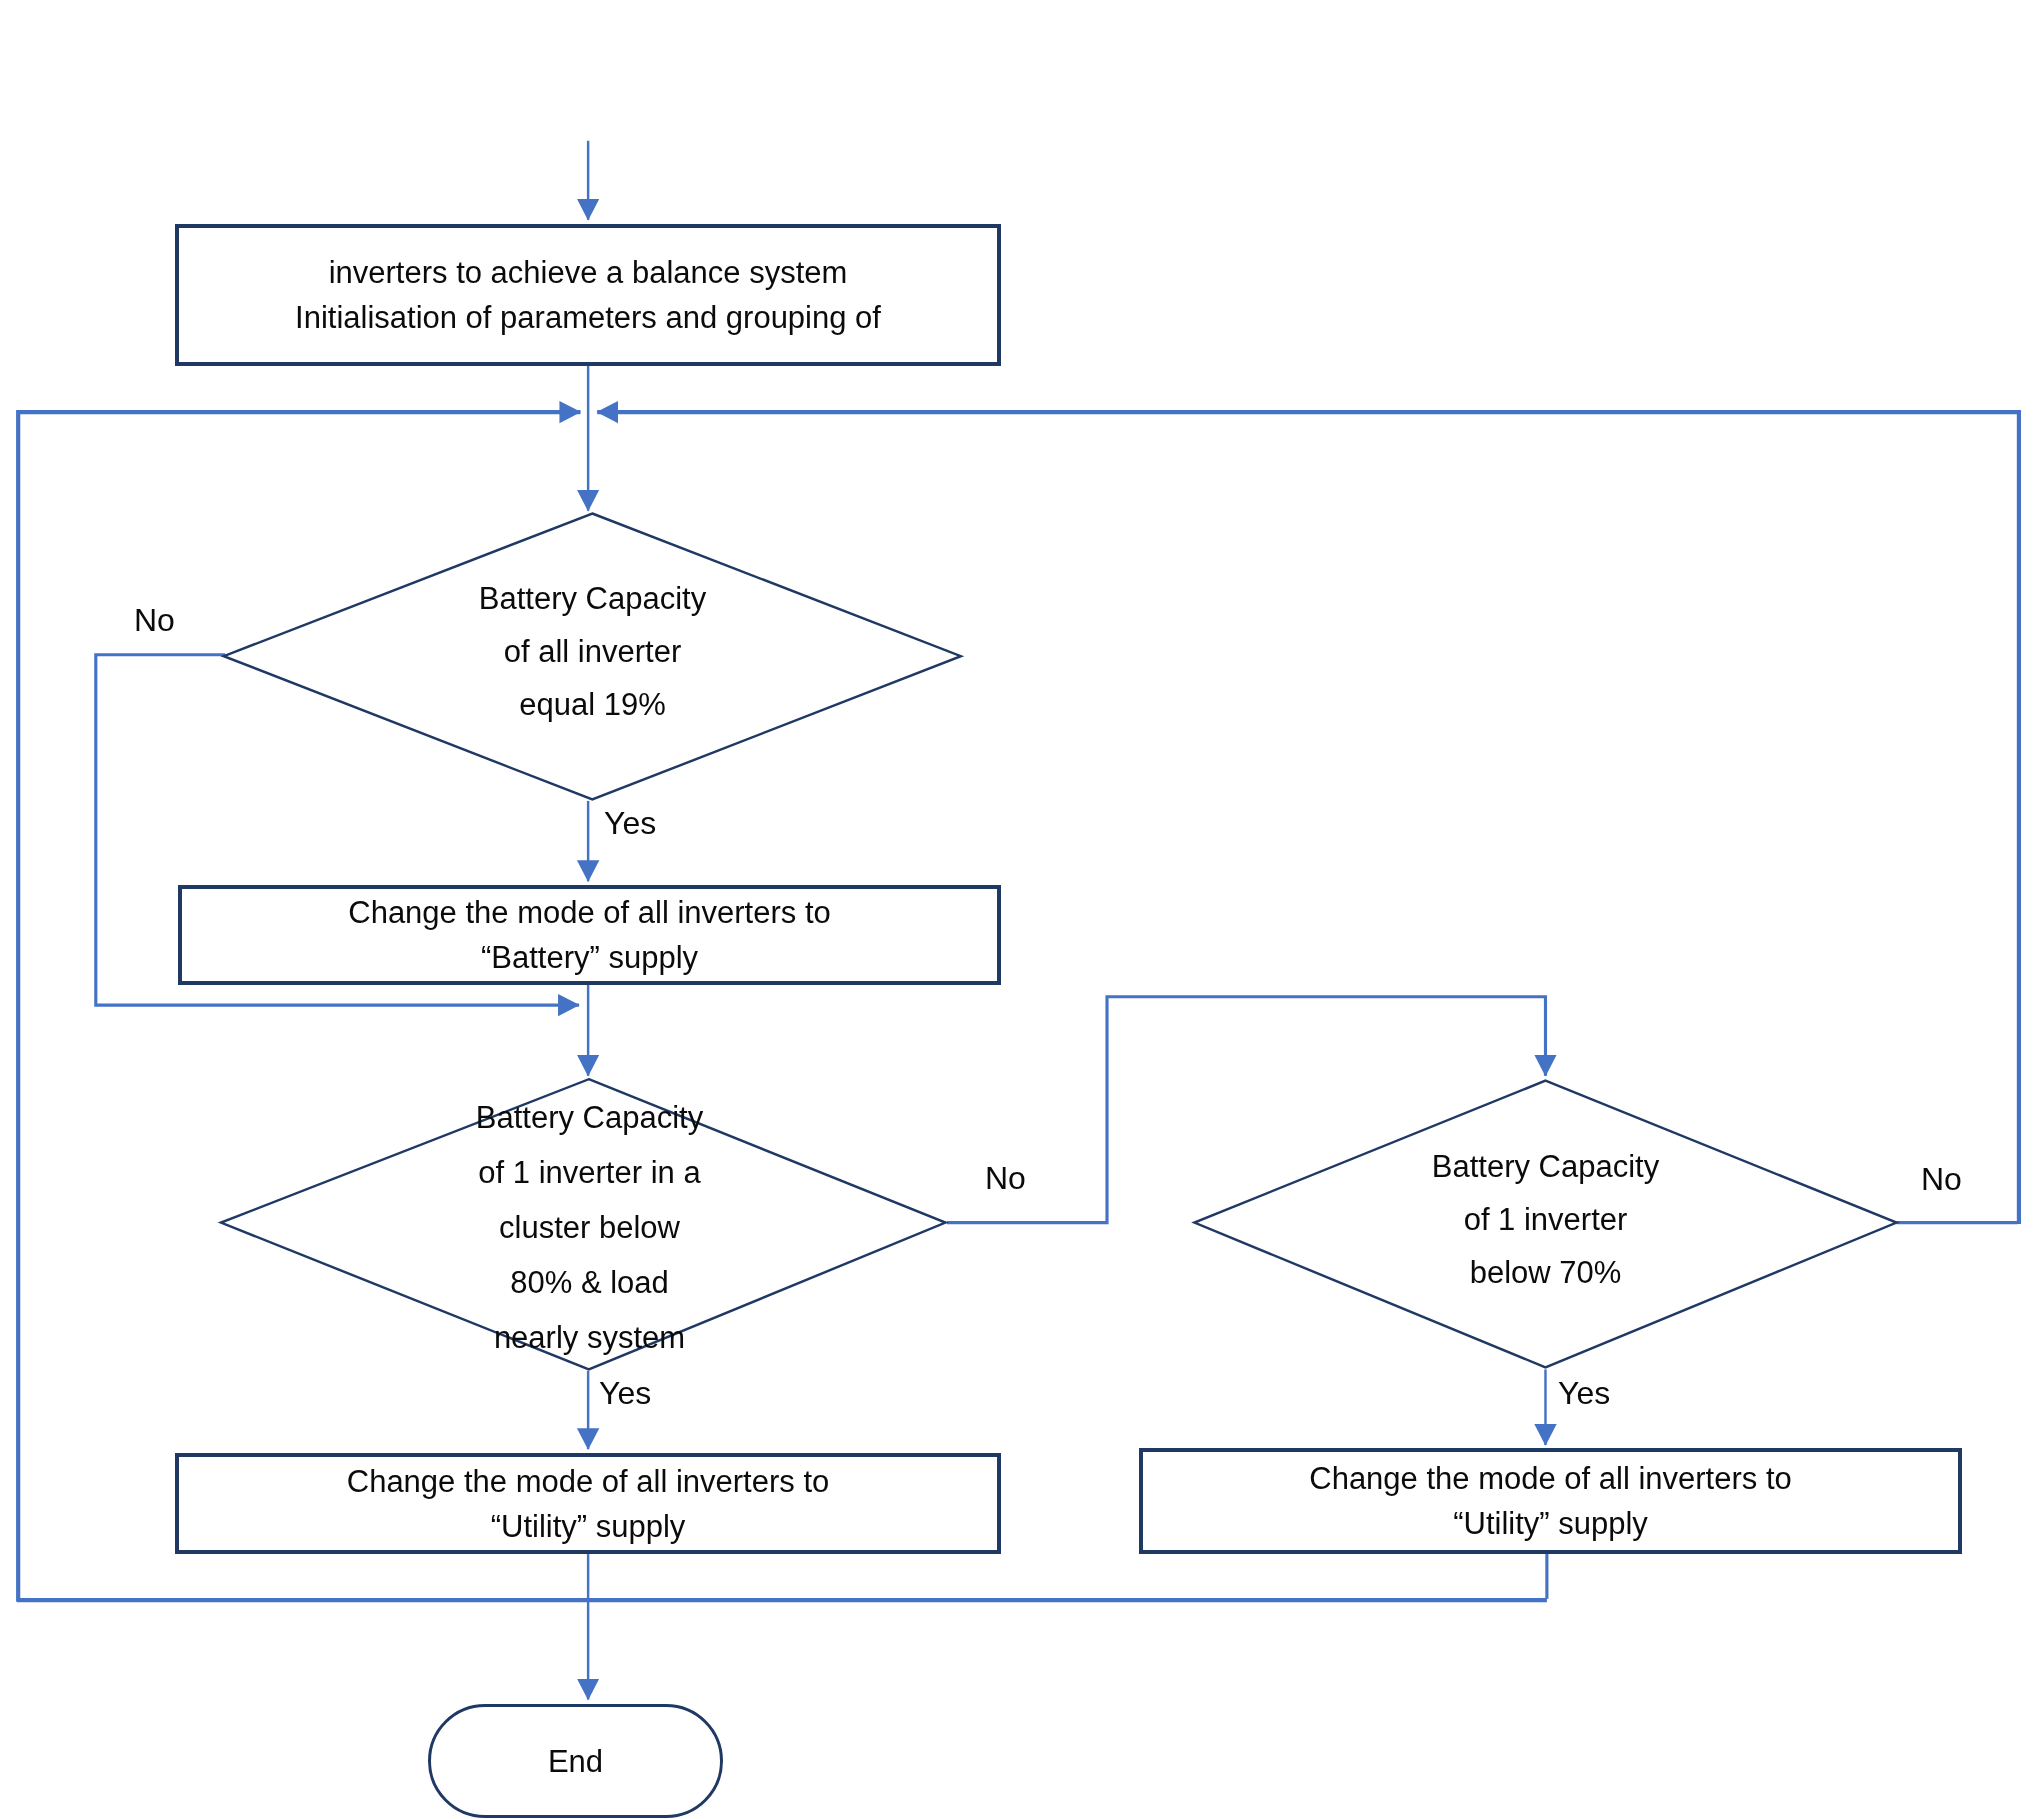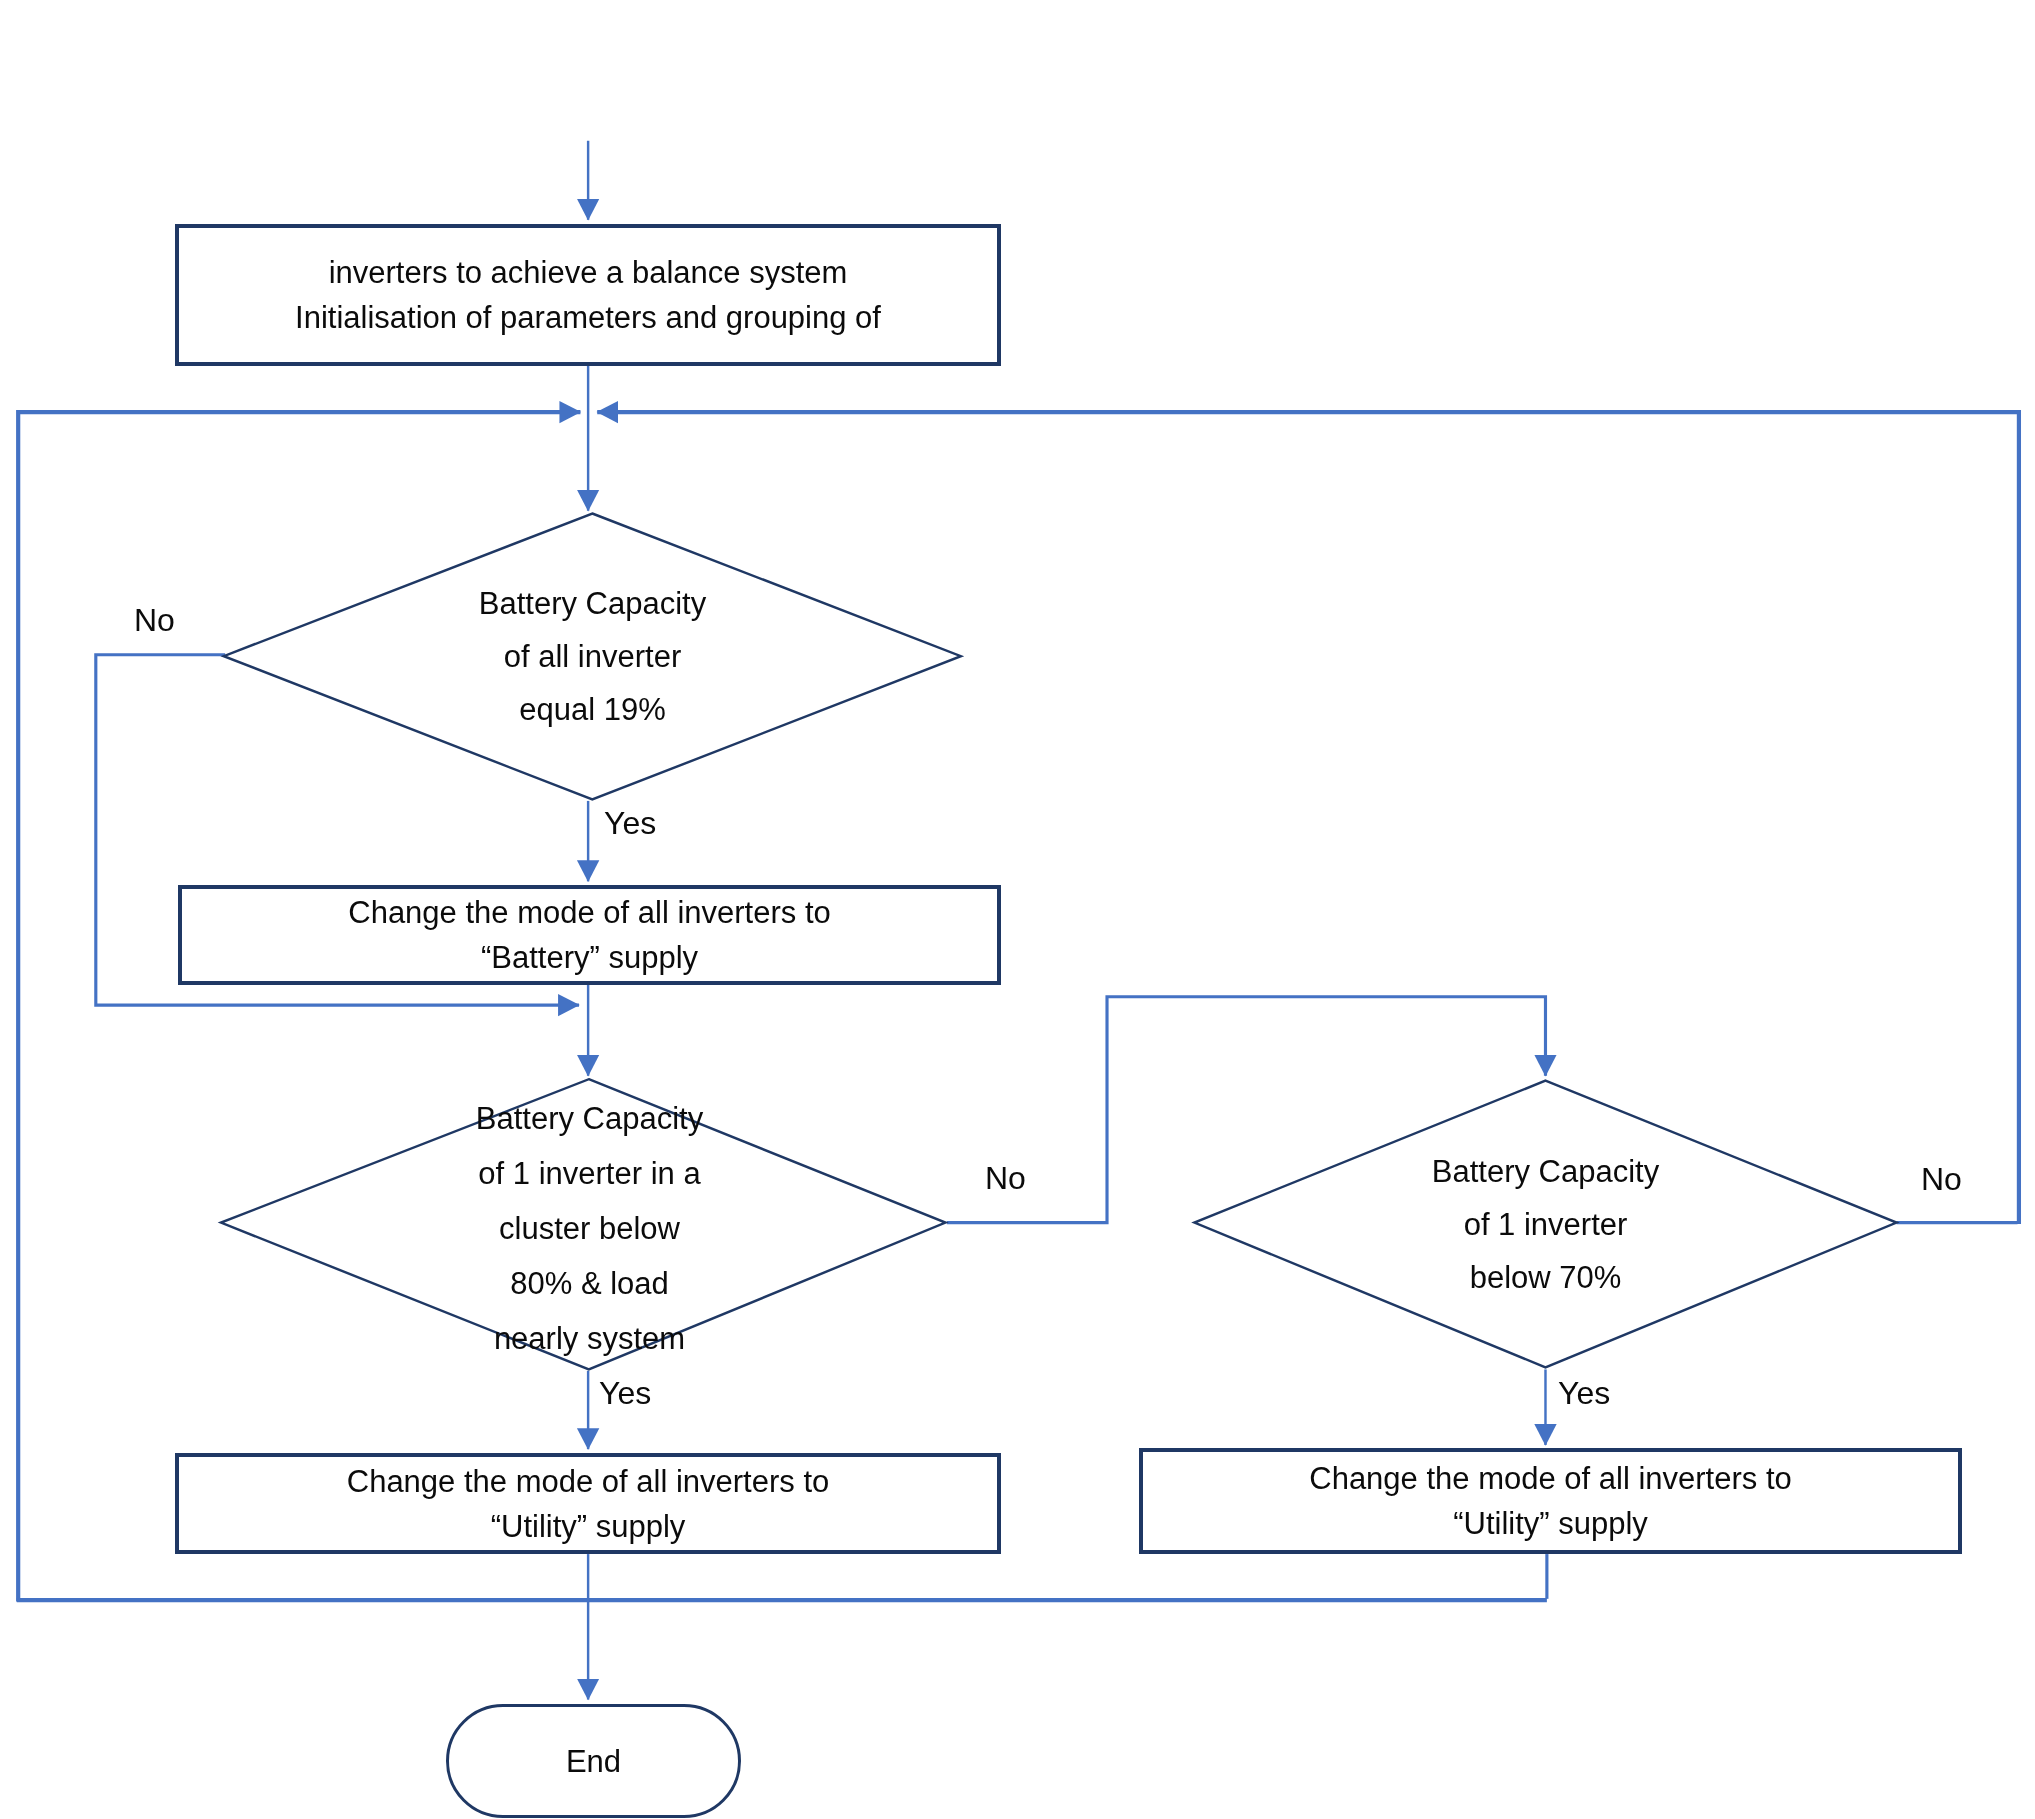--- a/index.html
+++ b/index.html
@@ -36,21 +36,21 @@
     font-size:31px;
     line-height:45px;
   }
   .rect{border:4.2px solid var(--navy);}
   .stadium{border:3.5px solid var(--navy);border-radius:62px;}
   .dtext{
     position:absolute;
     display:flex;
     flex-direction:column;
     align-items:center;
-    justify-content:center;
+    justify-content:flex-start;
     text-align:center;
     font-size:31px;
     line-height:53px;
     background:transparent;
   }
   .dtext.tight{line-height:55px;}
   .lbl{
     position:absolute;
     font-size:32px;
     line-height:35px;
@@ -141,21 +141,21 @@
   <div class="node rect" style="left:175px;top:1453px;width:826px;height:101px;">
     <span class="line-span">Change the mode of all inverters to</span>
     <span class="line-span">“Utility” supply</span>
   </div>
 
   <div class="node rect" style="left:1139px;top:1448px;width:823px;height:106px;">
     <span class="line-span">Change the mode of all inverters to</span>
     <span class="line-span">“Utility” supply</span>
   </div>
 
-  <div class="node stadium" style="left:446px;top:1704px;width:295px;height:114px;">
+  <div class="node stadium" style="left:428px;top:1704px;width:295px;height:114px;">
       <span>End</span>
     </div>
 
   <div class="lbl" style="left:134px;top:603px;">No</div>
   <div class="lbl" style="left:604px;top:806px;">Yes</div>
   <div class="lbl" style="left:985px;top:1161px;">No</div>
   <div class="lbl" style="left:599px;top:1376px;">Yes</div>
   <div class="lbl" style="left:1921px;top:1162px;">No</div>
   <div class="lbl" style="left:1558px;top:1376px;">Yes</div>
 

